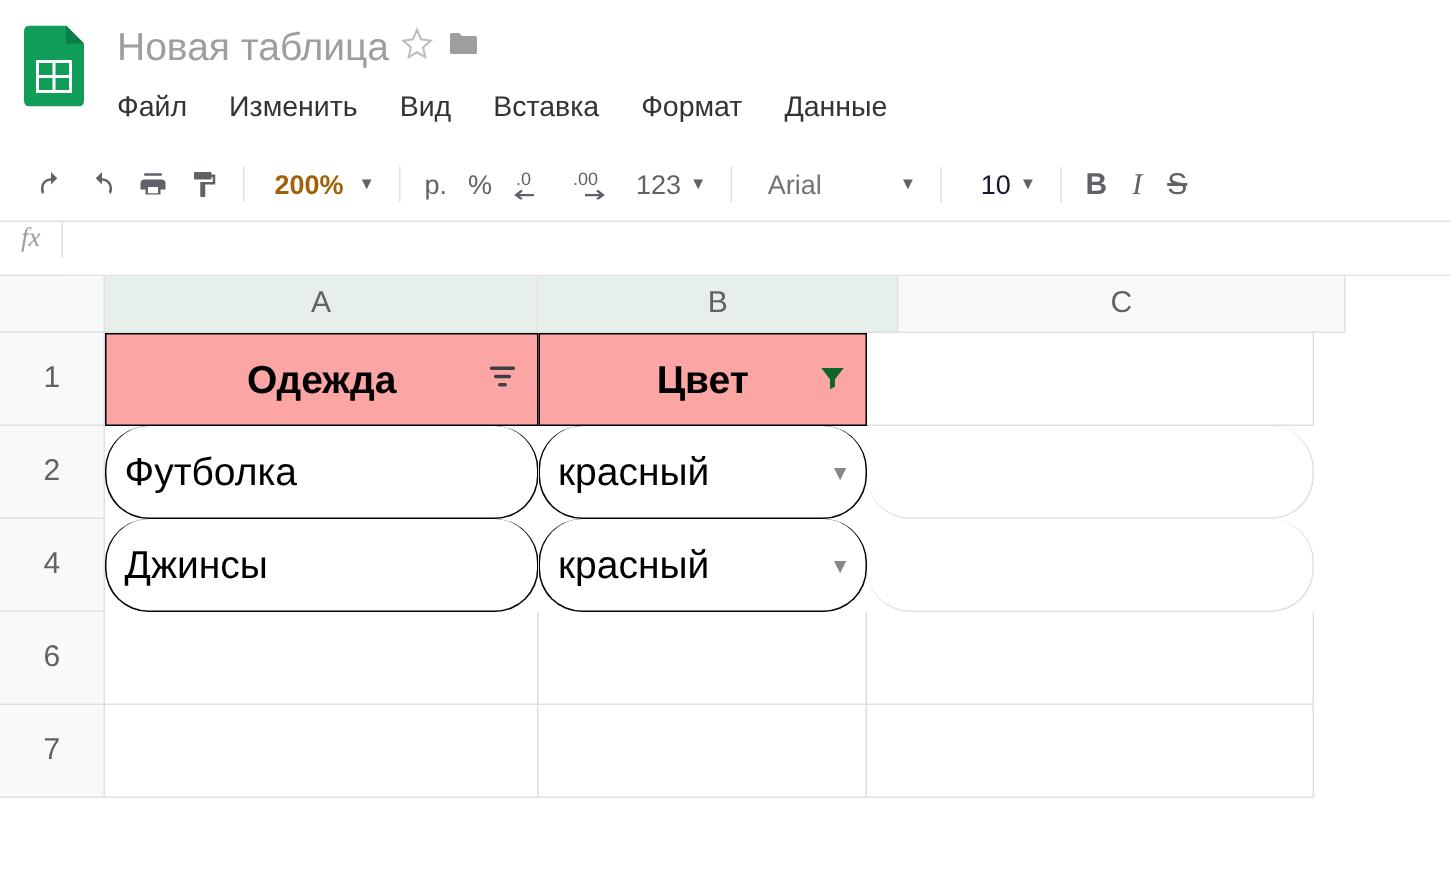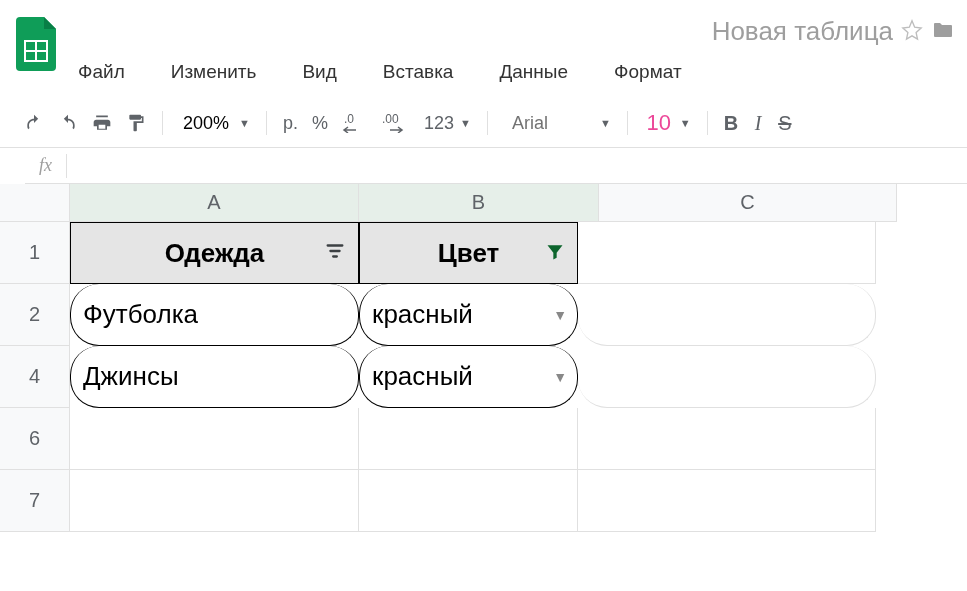--- a/index.html
+++ b/index.html
@@ -2,41 +2,41 @@
 <html><head>
   <meta charset="utf-8">
   <style>
     * { box-sizing: border-box; margin: 0; padding: 0; }
     body { font-family: Arial, sans-serif; background: #fff; width: 967px; height: 591px; overflow: hidden; }
     
     .header { display: flex; align-items: flex-start; padding: 8px 12px 0 12px; }
     .logo { width: 48px; height: 48px; display: flex; align-items: center; justify-content: center; margin-right: 18px; margin-top: 12px; }
     .logo svg { width: 40px; height: 54px; }
     .title-area { flex: 1; }
-    .title-row { display: flex; align-items: center; gap: 8px; padding-top: 8px; justify-content: flex-end; }
+    .title-row { display: flex; align-items: center; gap: 8px; padding-top: 8px; }
     .doc-title { font-size: 26px; color: #9e9e9e; font-weight: 400; }
     .star-icon { color: #bdbdbd; }
     .folder-icon { color: #9e9e9e; }
     
-    .menu-bar { display: flex; gap: 18px; padding-top: 8px; }
+    .menu-bar { display: flex; gap: 0; padding-top: 8px; }
     .menu-item { font-size: 19px; color: #333; padding: 6px 14px; cursor: pointer; }
     .menu-item:first-child { padding-left: 0; }
     
     .toolbar { display: flex; align-items: center; padding: 12px 18px 10px 18px; gap: 2px; border-bottom: 1px solid #e0e0e0; margin-top: 8px; }
     .tb-btn { display: flex; align-items: center; justify-content: center; padding: 4px 6px; color: #5f6368; cursor: pointer; font-size: 18px; min-width: 24px; height: 28px; }
     .tb-sep { width: 1px; height: 24px; background: #e0e0e0; margin: 0 8px; }
-    .zoom-box { font-size: 18px; color: #000000; padding: 0 4px; }
+    .zoom-box { font-size: 18px; color: #a16207; padding: 0 4px; font-weight: bold; }
     .dropdown-arrow { font-size: 11px; color: #5f6368; margin-left: 6px; }
     .font-box { font-size: 18px; color: #737373; min-width: 90px; padding-left: 8px; }
-    .size-box { font-size: 22px; color: #ec4899; min-width: 30px; text-align: center; }
+    .size-box { font-size: 18px; color: #0f172a; min-width: 30px; text-align: right; }
     .bold-b { font-weight: bold; font-size: 20px; font-style: normal; }
     .italic-i { font-style: italic; font-size: 20px; font-family: Georgia, serif; }
     .strike-s { text-decoration: line-through; font-size: 20px; }
     
-    .formula-bar { display: flex; align-items: center; border-bottom: 1px solid #e0e0e0; height: 36px; margin-left: 25px; }
+    .formula-bar { display: flex; border-bottom: 1px solid #e0e0e0; height: 36px; }
     .fx-label { font-style: italic; color: #9e9e9e; font-size: 18px; padding: 0 14px; font-family: Georgia, serif; }
     .fx-sep { width: 1px; height: 24px; background: #e0e0e0; }
     .formula-input { flex: 1; border: none; outline: none; font-size: 16px; padding: 0 10px; height: 100%; }
     
     .sheet { display: flex; }
     .row-headers { display: flex; flex-direction: column; }
     .col-headers { display: flex; }
     .corner { width: 70px; height: 38px; background: #f8f9fa; border-right: 1px solid #e0e0e0; border-bottom: 1px solid #e0e0e0; }
     .col-header { height: 38px; background: #f8f9fa; border-right: 1px solid #e0e0e0; border-bottom: 1px solid #e0e0e0; display: flex; align-items: center; justify-content: center; font-size: 20px; color: #5f6368; }
     .col-a { width: 289px; background: #e6efe9; }
@@ -50,21 +50,21 @@
     .grid-body { }
     .grid-row { display: flex; }
     .cell { border-right: 1px solid #e0e0e0; border-bottom: 1px solid #e0e0e0; display: flex; align-items: center; padding: 0 12px; font-size: 26px; position: relative; }
     .c-a { width: 289px; }
     .c-b { width: 219px; }
     .c-c { width: 298px; }
     .h-1 { height: 62px; }
     .h-data { height: 62px; border-radius: 29px; }
     .h-empty { height: 62px; }
     
-    .th-cell { background: #e5e5e5; font-weight: bold; justify-content: center; border: 1px solid #000; }
+    .th-cell { background: #fca5a5; font-weight: bold; justify-content: center; border: 1px solid #000; }
     .data-cell-bordered { border: 1px solid #000; border-top: none; }
     .data-cell-bordered.first-col { border-right: 1px solid #000; }
     
     .filter-icon { position: absolute; right: 12px; }
     .data-dropdown { position: absolute; right: 10px; color: #888; font-size: 14px; }
   </style>
 </head>
 <body>
 
 <div class="header">
@@ -89,22 +89,22 @@
         <svg width="24" height="24" viewBox="0 0 24 24">
             <path d="M3 6a1 1 0 011-1h5l2 2h9a1 1 0 011 1v10a1 1 0 01-1 1H4a1 1 0 01-1-1V6z" fill="#9e9e9e"></path>
           </svg>
       </span>
     </div>
     <div class="menu-bar">
       <div class="menu-item">Файл</div>
       <div class="menu-item">Изменить</div>
       <div class="menu-item">Вид</div>
       <div class="menu-item">Вставка</div>
+      <div class="menu-item">Формат</div>
       <div class="menu-item">Данные</div>
-      <div class="menu-item">Формат</div>
     </div>
   </div>
 </div>
 
 <div class="toolbar">
   <div class="tb-btn">
     <svg width="20" height="20" viewBox="0 0 24 24">
         <path d="M12 5V2L7 7l5 5V9c3 0 6 2 6 6 0 1-.2 2-.6 3l1.5 1.5C20 18 20 16.5 20 15c0-5-4-8-8-8z" fill="#5f6368" transform="scale(-1,1) translate(-24,0)"></path>
       </svg>
   </div>

